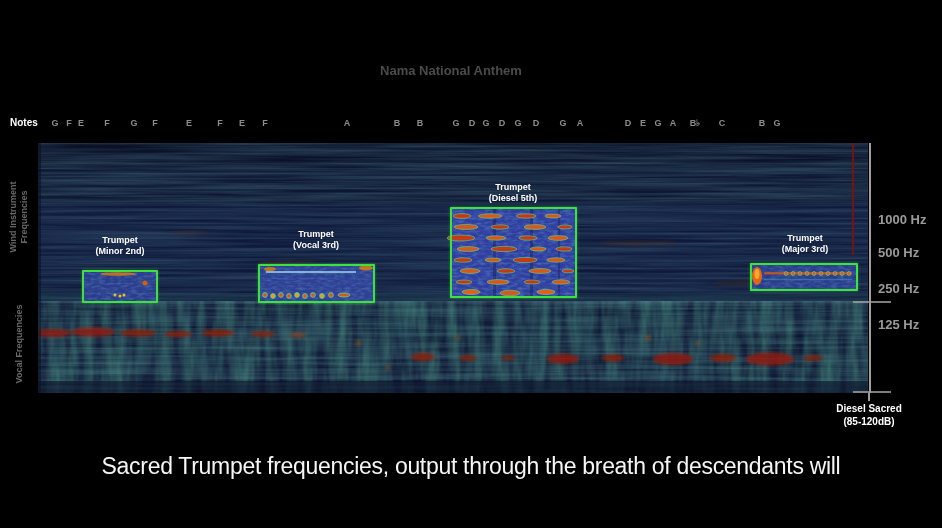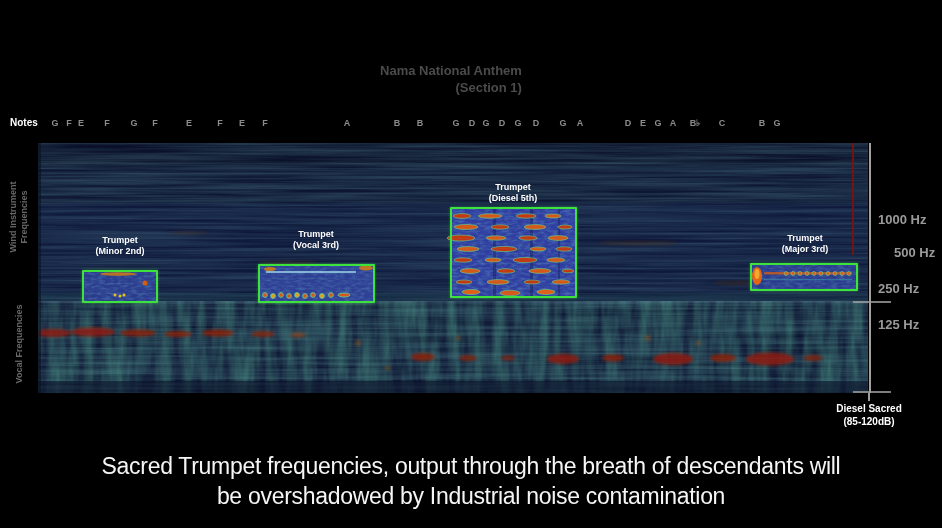--- a/index.html
+++ b/index.html
@@ -28,21 +28,20 @@
   .caption{position:absolute;top:451px;left:0;width:942px;text-align:center;color:#f5f5f5;
            font-size:23px;font-weight:400;line-height:30px;letter-spacing:-.3px;}
 </style>
 </head>
 <body>
 
 <div class="stage">
 
   <div class="title">
     <div>Nama National Anthem</div>
-    <div>(Section 1)</div>
   </div>
 
   <div class="notes-row">
     <span class="notes-caption">Notes</span>
     <span id="notes-layer"><span class="note-letter" style="left: 55px;">G</span><span class="note-letter" style="left: 69px;">F</span><span class="note-letter" style="left: 81px;">E</span><span class="note-letter" style="left: 107px;">F</span><span class="note-letter" style="left: 134px;">G</span><span class="note-letter" style="left: 155px;">F</span><span class="note-letter" style="left: 189px;">E</span><span class="note-letter" style="left: 220px;">F</span><span class="note-letter" style="left: 242px;">E</span><span class="note-letter" style="left: 265px;">F</span><span class="note-letter" style="left: 347px;">A</span><span class="note-letter" style="left: 397px;">B</span><span class="note-letter" style="left: 420px;">B</span><span class="note-letter" style="left: 456px;">G</span><span class="note-letter" style="left: 472px;">D</span><span class="note-letter" style="left: 486px;">G</span><span class="note-letter" style="left: 502px;">D</span><span class="note-letter" style="left: 518px;">G</span><span class="note-letter" style="left: 536px;">D</span><span class="note-letter" style="left: 563px;">G</span><span class="note-letter" style="left: 580px;">A</span><span class="note-letter" style="left: 628px;">D</span><span class="note-letter" style="left: 643px;">E</span><span class="note-letter" style="left: 658px;">G</span><span class="note-letter" style="left: 673px;">A</span><span class="note-letter" style="left: 695px;">B♭</span><span class="note-letter" style="left: 722px;">C</span><span class="note-letter" style="left: 762px;">B</span><span class="note-letter" style="left: 777px;">G</span></span>
   </div>
 
   <div class="spectro-wrap">
     <svg width="830" height="250" viewBox="0 0 830 250" preserveAspectRatio="none">
       <defs>
@@ -229,29 +228,28 @@
         <div>Trumpet</div>
         <div>(Major 3rd)</div>
       </div>
     </div>
 
   <div class="yaxis-line"></div>
   <div class="yaxis-tick" style="top:301px"></div>
   <div class="yaxis-tick" style="top:391px"></div>
   <div id="freq-labels">
       <div class="freq-label" style="top: 212px;">1000 Hz</div>
-      <div class="freq-label" style="top: 245px; margin-left: 16px;">500 Hz</div>
+      <div class="freq-label" style="top: 245px;">500 Hz</div>
       <div class="freq-label" style="top: 281px;">250 Hz</div>
       <div class="freq-label" style="top: 317px;">125 Hz</div>
     </div>
 
   <div class="diesel-tick"></div>
   <div class="diesel-label">
     <div>Diesel Sacred</div>
     <div>(85-120dB)</div>
   </div>
 
   <div class="caption">
     <div>Sacred Trumpet frequencies, output through the breath of descendants will</div>
-    <div>be overshadowed by Industrial noise contamination</div>
   </div>
 
 </div>
 
 </body></html>

